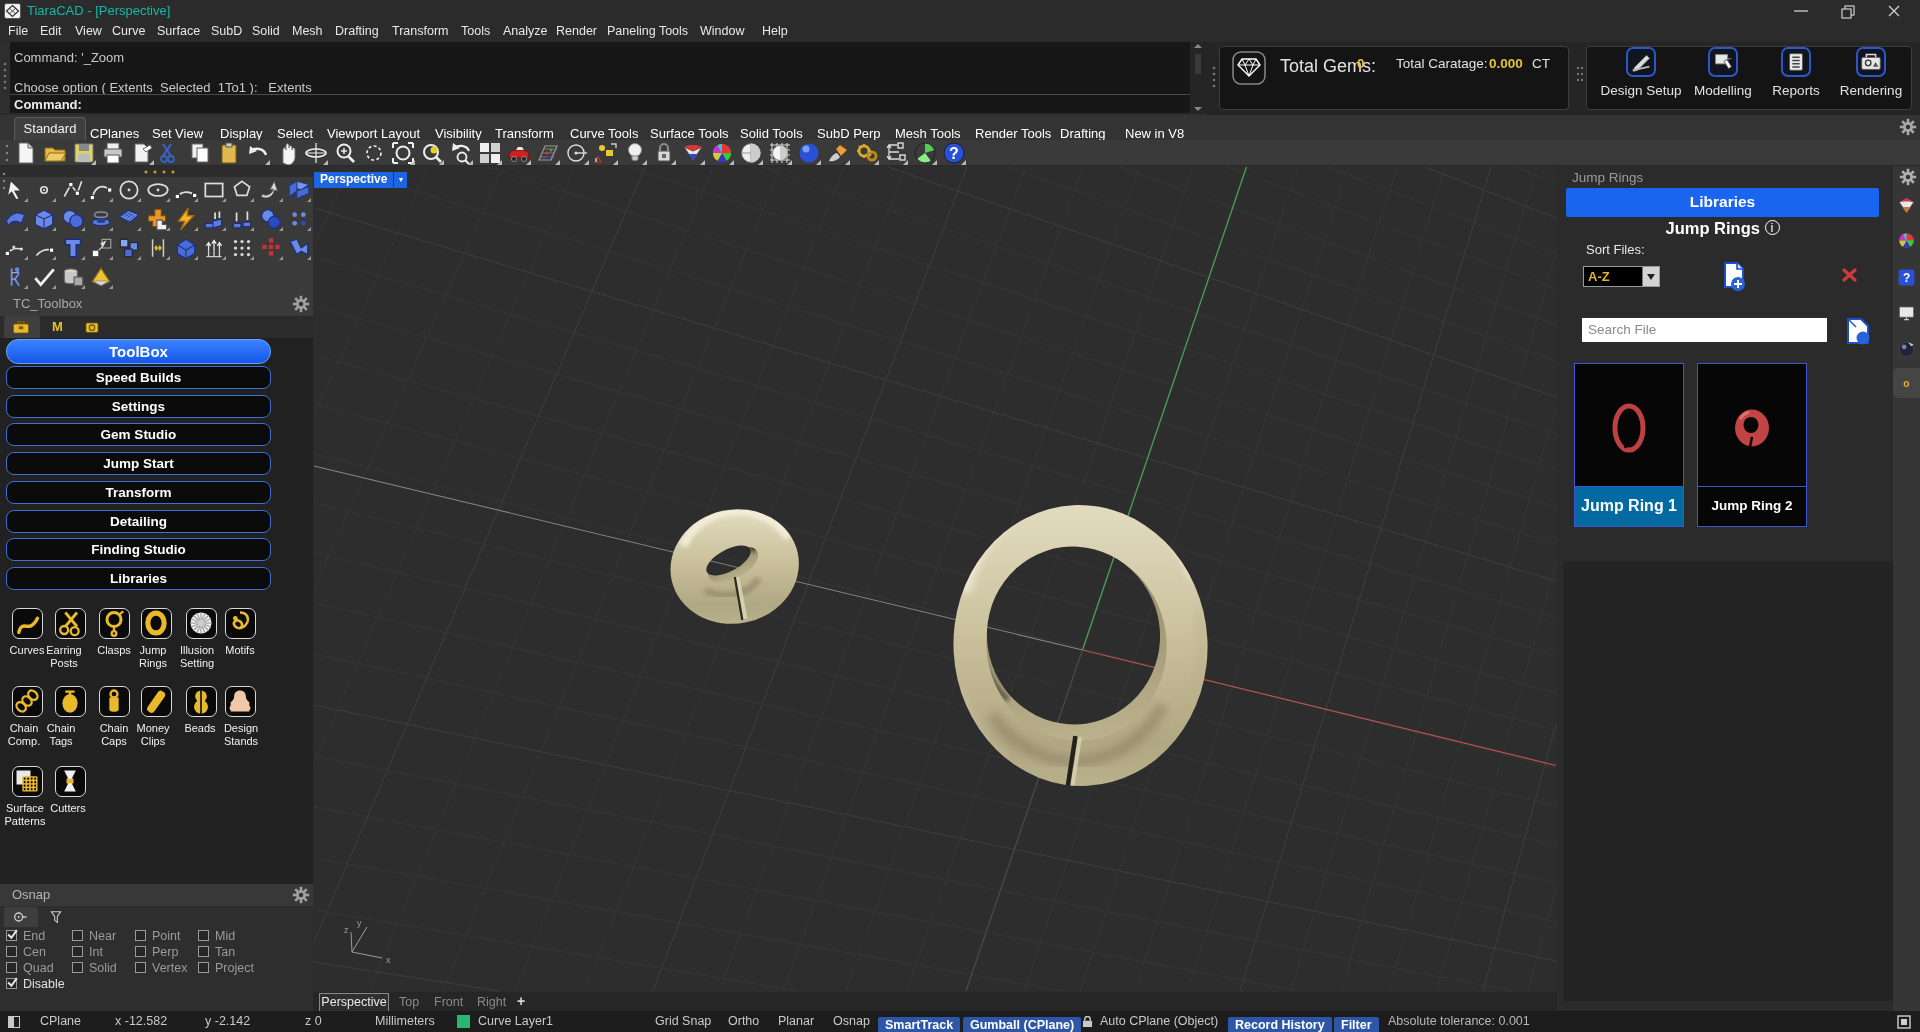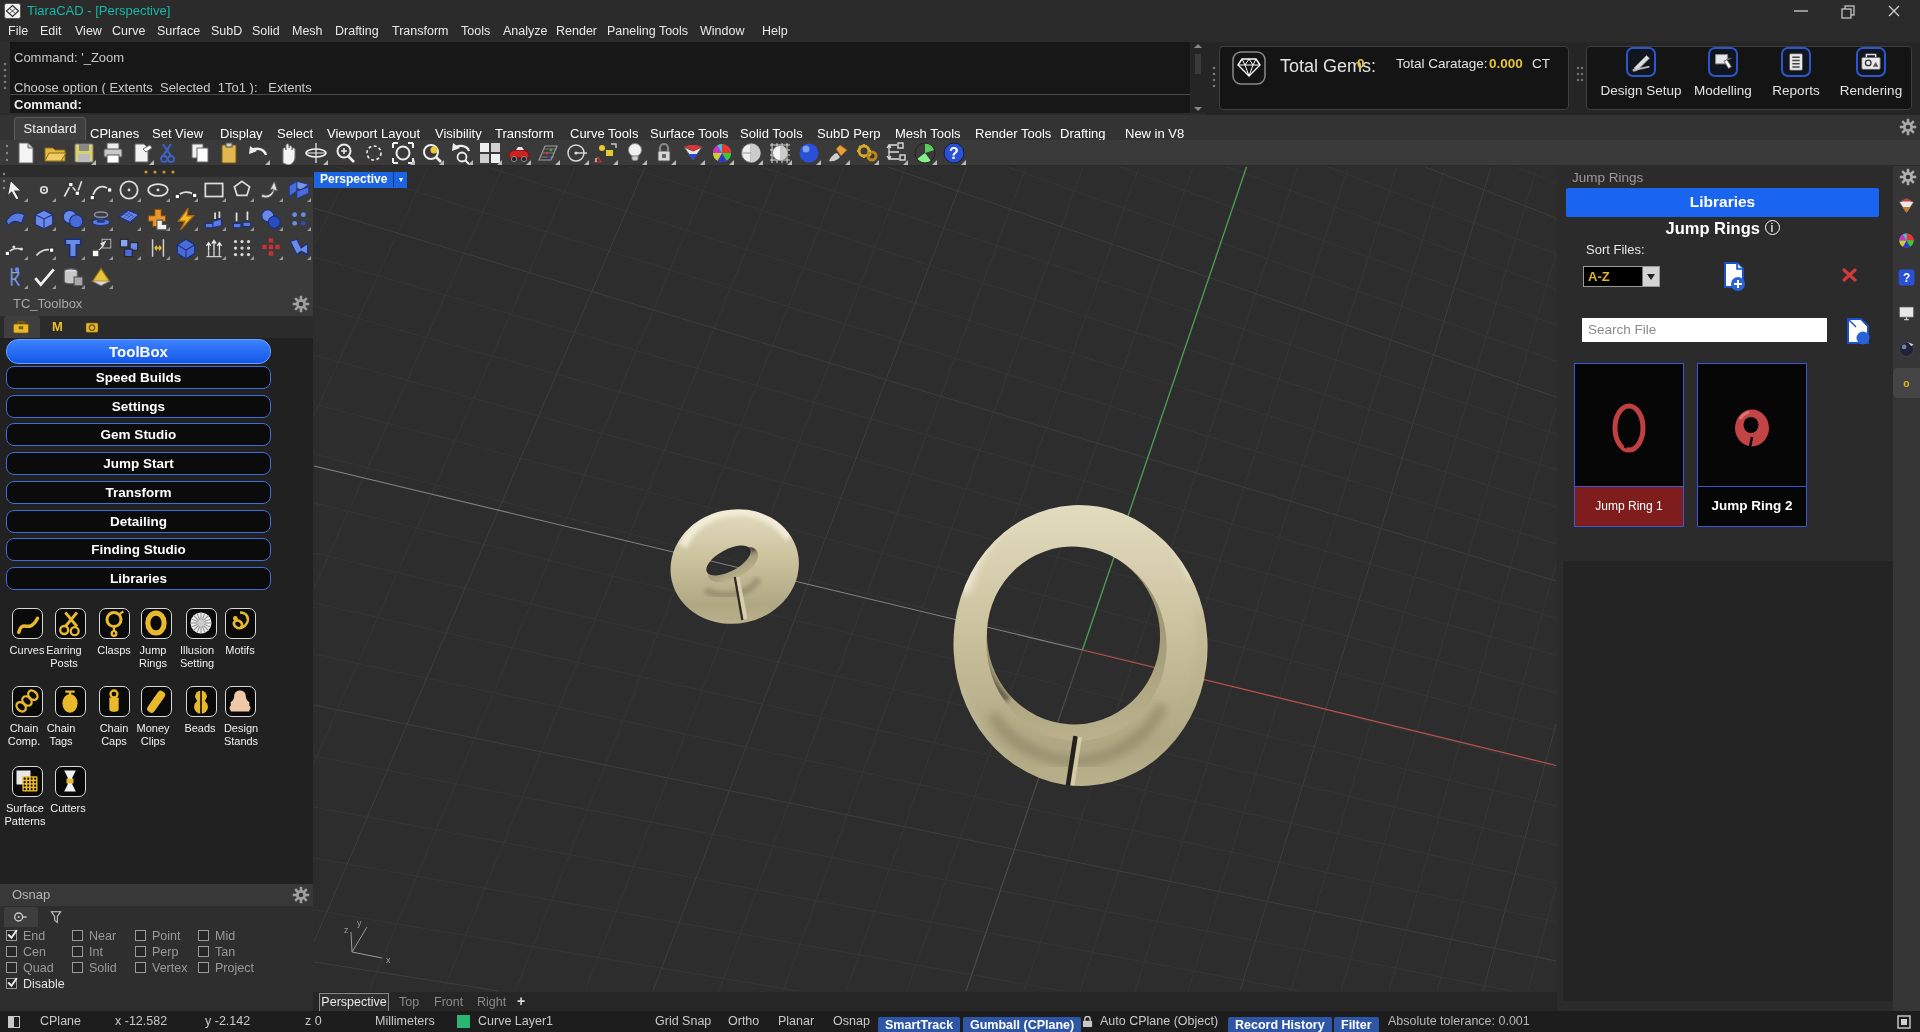--- a/index.html
+++ b/index.html
@@ -922,21 +922,21 @@
       <div class="abs" style="left:25px;top:152px;width:245px;height:24px;background:#fff;color:#8a8a8a;font-size:13.5px;line-height:24px"><span style="margin-left:6px">Search File</span></div>
       <svg class="abs" style="left:287px;top:150px" width="28" height="30" viewBox="0 0 28 30">
 <path d="M4 3h13l7 7v17H4z" fill="#fff" stroke="#1a50c8" stroke-width="2"></path>
 <path d="M4 3l8 8" stroke="#1a50c8" stroke-width="1.4"></path>
 <circle cx="19" cy="22" r="6.5" fill="#2a62d8"></circle>
 </svg>
       <div class="abs" style="left:17px;top:197px;width:110px;height:124px;background:#060606;border:1px solid #3a56d4"><svg width="108" height="122">
           <ellipse cx="54" cy="64" rx="14" ry="22" fill="none" stroke="#c04040" stroke-width="5"></ellipse>
           <path d="M50 84l3-8" stroke="#060606" stroke-width="2.5"></path>
         </svg></div>
-      <div class="abs" style="left:17px;top:321px;width:110px;height:40px;background:#7f1d1d;border:1px solid #3a56d4;border-top:none;color:#fff;font-weight:normal;font-size:12px;text-align:center;line-height:38px">Jump Ring 1</div>
+      <div class="abs" style="left:17px;top:321px;width:110px;height:40px;background:#0369a1;border:1px solid #3a56d4;border-top:none;color:#fff;font-weight:bold;font-size:16px;text-align:center;line-height:38px">Jump Ring 1</div>
       <div class="abs" style="left:140px;top:197px;width:110px;height:124px;background:#060606;border:1px solid #3a56d4"><svg width="108" height="122">
           <ellipse cx="54" cy="64" rx="17" ry="18.5" fill="#c34444"></ellipse>
           <ellipse cx="53" cy="61" rx="7.5" ry="8" fill="#060606"></ellipse>
           <path d="M54 73l-2 10" stroke="#060606" stroke-width="2.5"></path>
           <path d="M42 55a15 16 0 019-7" stroke="#e07070" stroke-width="3" fill="none"></path>
         </svg></div>
       <div class="abs" style="left:140px;top:321px;width:110px;height:40px;background:#060606;border:1px solid #3a56d4;border-top:none;color:#fff;font-weight:bold;font-size:13.5px;text-align:center;line-height:38px">Jump Ring 2</div>
       <div class="abs" style="left:6px;top:395px;width:330px;height:440px;background:#242424"></div>
     </div>
 <div class="abs" id="rstrip">

